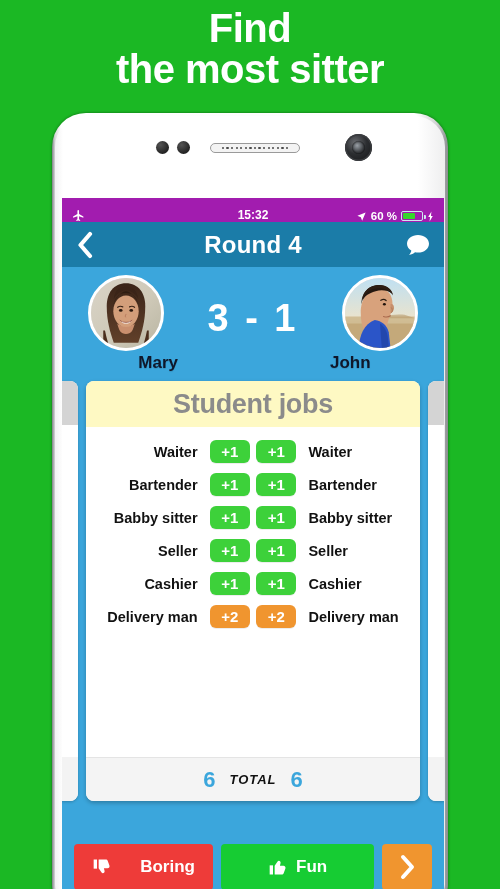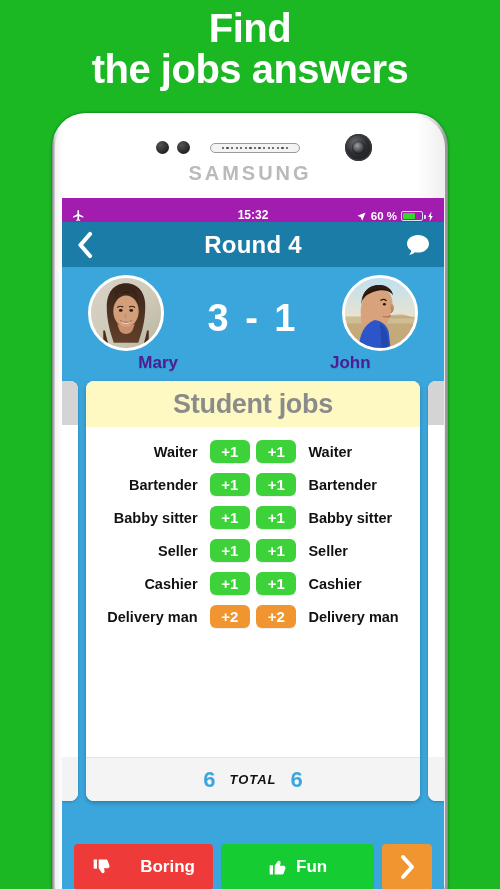--- a/index.html
+++ b/index.html
@@ -119,21 +119,21 @@
     padding:8px 18px 0 18px;
     position:relative;
   }
   .player { width:92px; display:flex; flex-direction:column; align-items:center; }
   .avatar {
     width:76px; height:76px; border-radius:50%;
     border:3px solid #fff; overflow:hidden; position:relative;
     background:#ddd;
   }
   .avatar svg { display:block; width:100%; height:100%; }
-  .pname { color:#4c1d95; font-weight:bold; font-size:17px; margin-top:2px; text-shadow:0 1px 1px rgba(0,0,0,.12); }
+  .pname { color:#0f172a; font-weight:bold; font-size:17px; margin-top:2px; text-shadow:0 1px 1px rgba(0,0,0,.12); }
   .pname.left { align-self:flex-end; margin-right:-6px; }
   .pname.right { align-self:flex-start; margin-left:-4px; }
   .score {
     color:#fff; font-weight:bold; font-size:38px; letter-spacing:3px;
     margin-top:22px;
     text-align:center;
   }
 
   
   .carousel {
@@ -202,21 +202,21 @@
   }
   .btn.boring { background:#EE3B39; flex:1.02;gap:28px; }
   .btn.fun    { background:#16CC33; flex:1.12; }
   .btn.next   { background:#F0952F; width:50px; }
 </style>
 </head>
 <body>
 
 <div class="headline">
   <div class="headline-l1">Find</div>
-  <div class="headline-l2">the jobs answers</div>
+  <div class="headline-l2">the most sitter</div>
 </div>
 
 <div class="phone">
   <div class="phone-inner">
 
     <div class="sensor-a"></div>
     <div class="sensor-b"></div>
     <div class="speaker">
       <i></i>
         <i></i>
@@ -228,21 +228,20 @@
         <i></i>
         <i></i>
         <i></i>
         <i></i>
         <i></i>
         <i></i>
         <i></i>
         <i></i>
     </div>
     <div class="frontcam"></div>
-    <div class="brand">SAMSUNG</div>
 
     <div class="screen">
 
       <div class="statusbar">
         <div class="sb-left">
           <svg width="13" height="13" viewBox="0 0 24 24">
             <path fill="#ffffff" d="M21 16v-2l-8-5V3.5a1.5 1.5 0 0 0-3 0V9l-8 5v2l8-2.5V19l-2 1.5V22l3.5-1 3.5 1v-1.5L13 19v-5.5L21 16z"></path>
           </svg>
         </div>
         <div class="sb-center">15:32</div>

